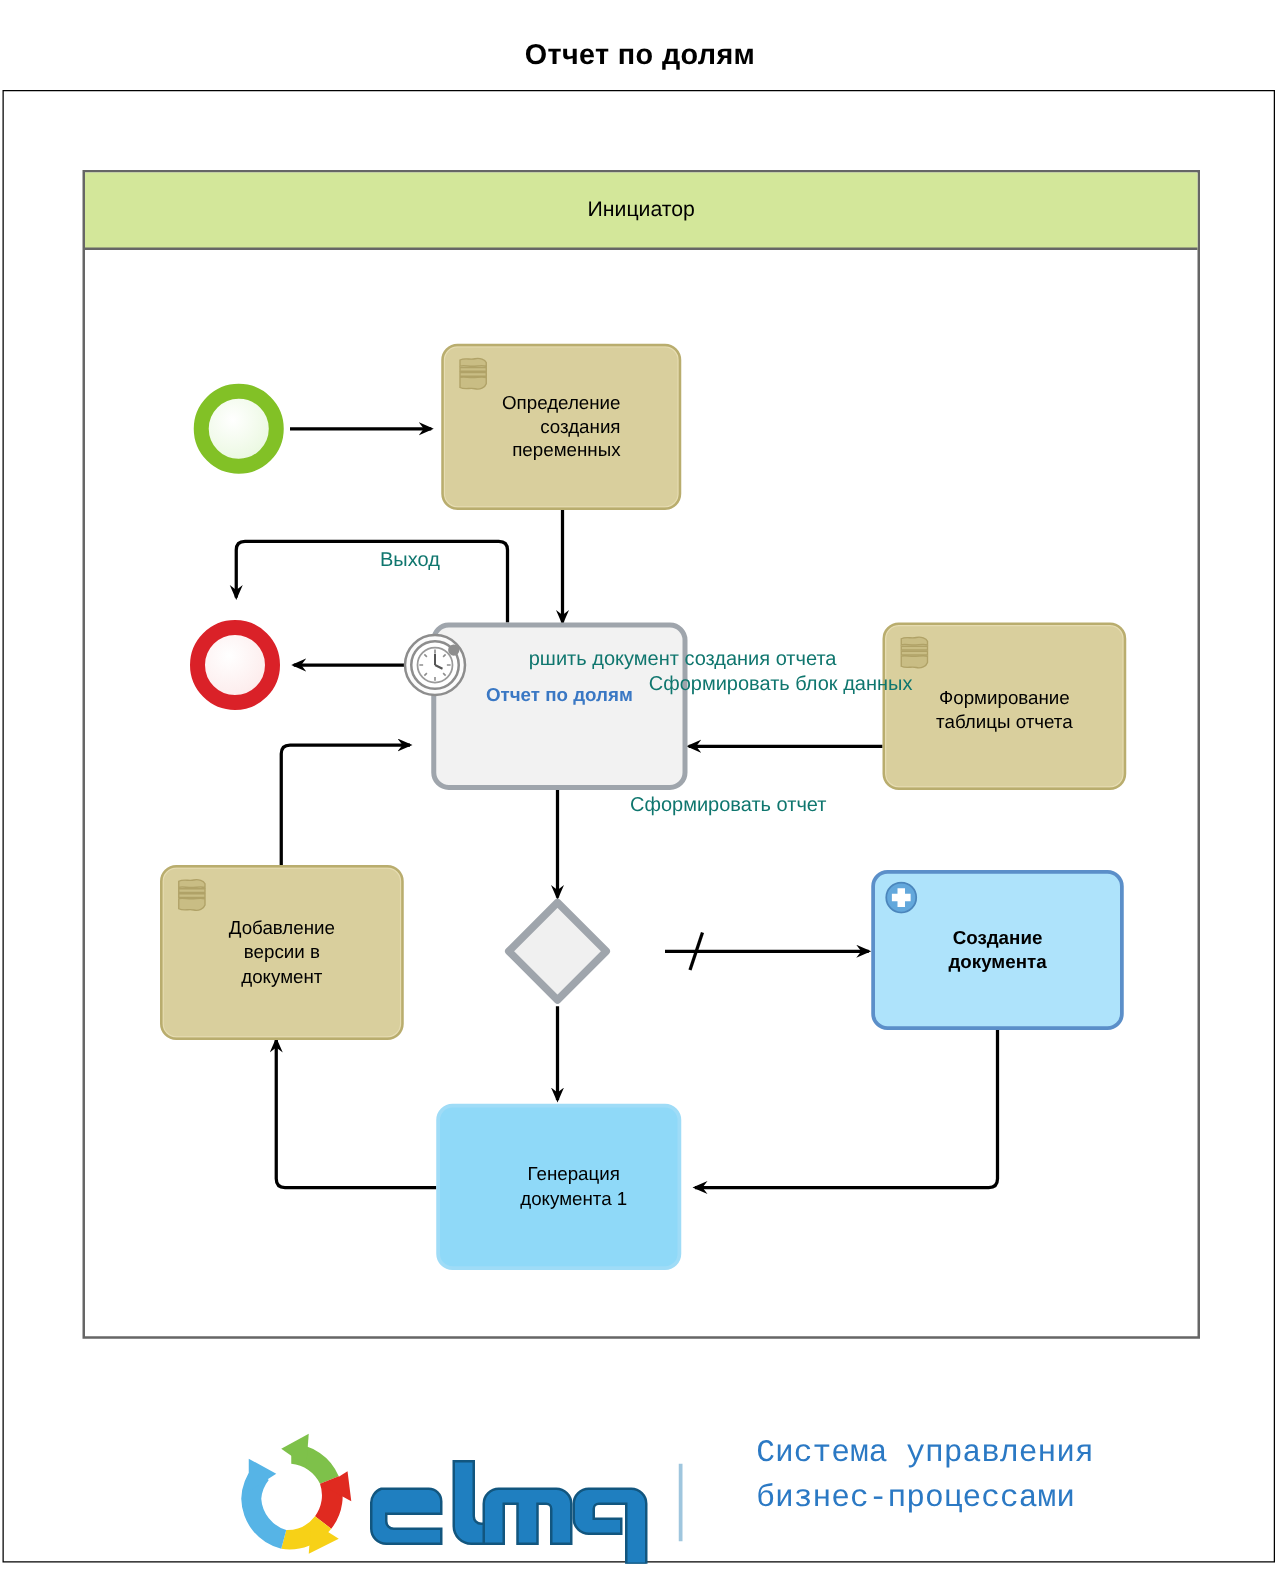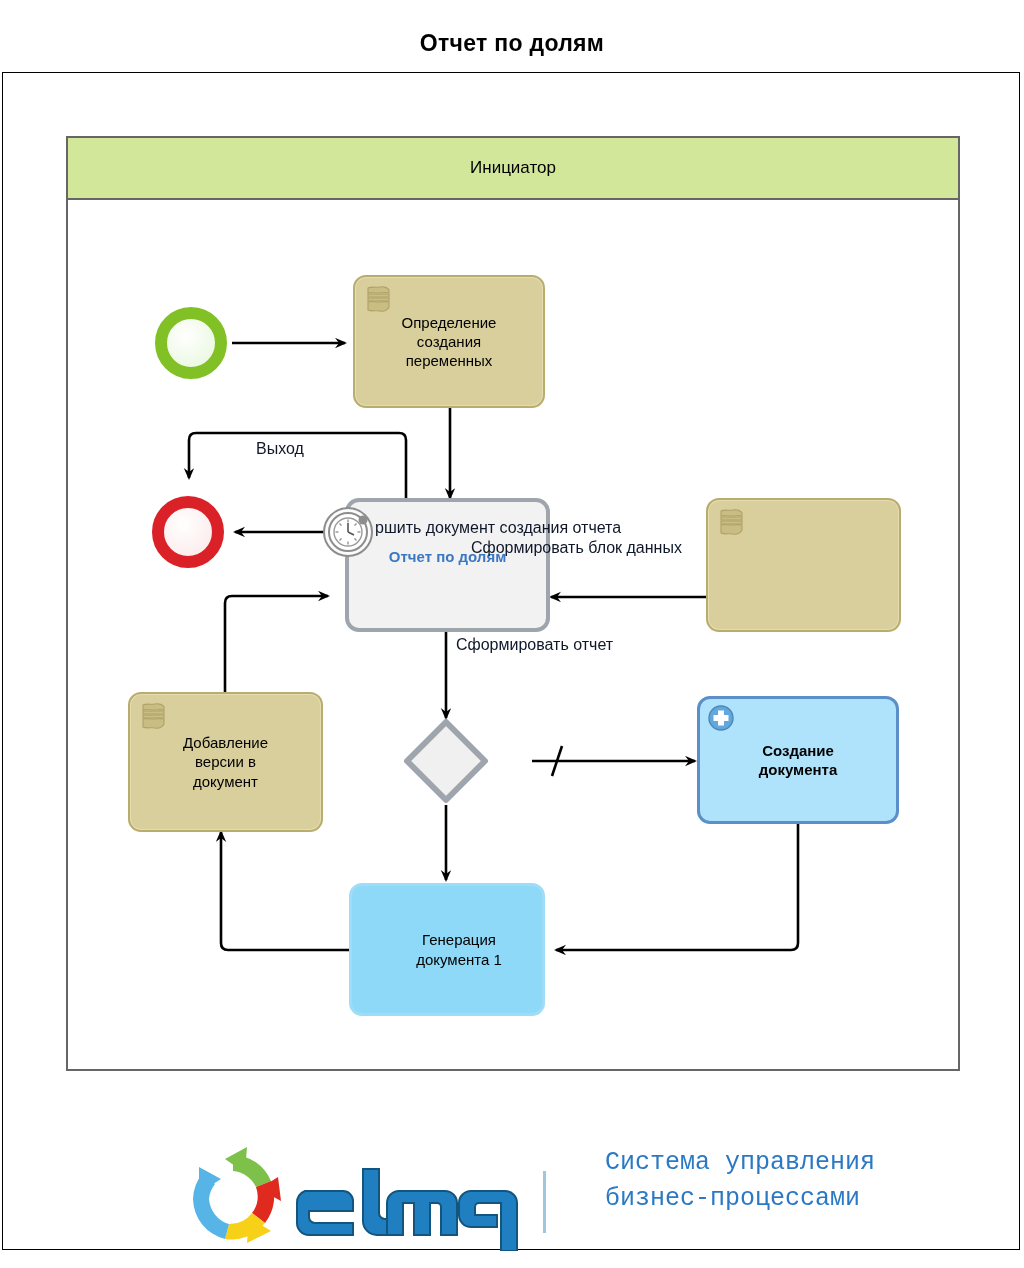--- a/index.html
+++ b/index.html
@@ -171,23 +171,24 @@
   
   #gateway {
     position: absolute;
     width: 86px;
     height: 86px;
   }
   
   .flow-label {
     position: absolute;
     font-size: 16px;
-    color: #0f172a;
+    color: #0f766e;
     white-space: nowrap;
     z-index: 7;
+    margin-left: 48px;
   }
   
   #logo-block {
     position: absolute;
     left: 185px;
     top: 1135px;
     width: 730px;
     height: 120px;
   }
   #logo-tagline {
@@ -244,21 +245,21 @@
     <path d="M798,824 L798,943 Q798,950 791,950 L556,950" marker-end="url(#arrow)"></path>
 
     <path d="M349,950 L228,950 Q221,950 221,943 L221,832" marker-end="url(#arrow)"></path>
   </g>
 </svg>
 
 <div class="event" id="start-event" style="left:155px; top:307px;"></div>
 
 <div class="event" id="end-event" style="left:152px; top:496px;"></div>
 
-<div class="node task task-script" style="left:353px; top:275px; width:192px; height:133px;">
+<div class="node task task-script" style="left:353px; top:275px; width:192px; height:133px;text-align:right;">
   <svg class="icon-script" viewBox="0 0 28 30">
     <path d="M4,3 C8,1 12,3 16,2 C20,1 24,3 25,5 L25,8 C22,7 18,8 14,8 C10,8 6,7 4,8 Z" fill="#c9bd84" stroke="#b0a267" stroke-width="1.1"></path>
     <path d="M4,9 L25,9 L25,12 L4,12 Z" fill="#c9bd84" stroke="#b0a267" stroke-width="1.1"></path>
     <path d="M4,13 L25,13 L25,16 L4,16 Z" fill="#c9bd84" stroke="#b0a267" stroke-width="1.1"></path>
     <path d="M4,17 C6,16 10,17 14,17 C18,17 22,16 25,17 L25,22 C24,25 20,27 16,26 C12,25 8,27 4,25 Z" fill="#c9bd84" stroke="#b0a267" stroke-width="1.1"></path>
   </svg>
   <div class="task-label">
     <span>Определение</span><br>
     <span>создания</span><br>
     <span>переменных</span>
@@ -288,20 +289,24 @@
   <circle cx="41" cy="14" r="4.5" fill="#8d8d8d"></circle>
 </svg>
 
 <div class="node task task-script" style="left:706px; top:498px; width:195px; height:134px;">
   <svg class="icon-script" viewBox="0 0 28 30">
     <path d="M4,3 C8,1 12,3 16,2 C20,1 24,3 25,5 L25,8 C22,7 18,8 14,8 C10,8 6,7 4,8 Z" fill="#c9bd84" stroke="#b0a267" stroke-width="1.1"></path>
     <path d="M4,9 L25,9 L25,12 L4,12 Z" fill="#c9bd84" stroke="#b0a267" stroke-width="1.1"></path>
     <path d="M4,13 L25,13 L25,16 L4,16 Z" fill="#c9bd84" stroke="#b0a267" stroke-width="1.1"></path>
     <path d="M4,17 C6,16 10,17 14,17 C18,17 22,16 25,17 L25,22 C24,25 20,27 16,26 C12,25 8,27 4,25 Z" fill="#c9bd84" stroke="#b0a267" stroke-width="1.1"></path>
   </svg>
+  <div class="task-label" style="padding-top:6px;">
+    <span>Формирование</span><br>
+    <span>таблицы отчета</span>
+  </div>
 </div>
 
 <div class="node task task-script" style="left:128px; top:692px; width:195px; height:140px;">
   <svg class="icon-script" viewBox="0 0 28 30">
     <path d="M4,3 C8,1 12,3 16,2 C20,1 24,3 25,5 L25,8 C22,7 18,8 14,8 C10,8 6,7 4,8 Z" fill="#c9bd84" stroke="#b0a267" stroke-width="1.1"></path>
     <path d="M4,9 L25,9 L25,12 L4,12 Z" fill="#c9bd84" stroke="#b0a267" stroke-width="1.1"></path>
     <path d="M4,13 L25,13 L25,16 L4,16 Z" fill="#c9bd84" stroke="#b0a267" stroke-width="1.1"></path>
     <path d="M4,17 C6,16 10,17 14,17 C18,17 22,16 25,17 L25,22 C24,25 20,27 16,26 C12,25 8,27 4,25 Z" fill="#c9bd84" stroke="#b0a267" stroke-width="1.1"></path>
   </svg>
   <div class="task-label">

